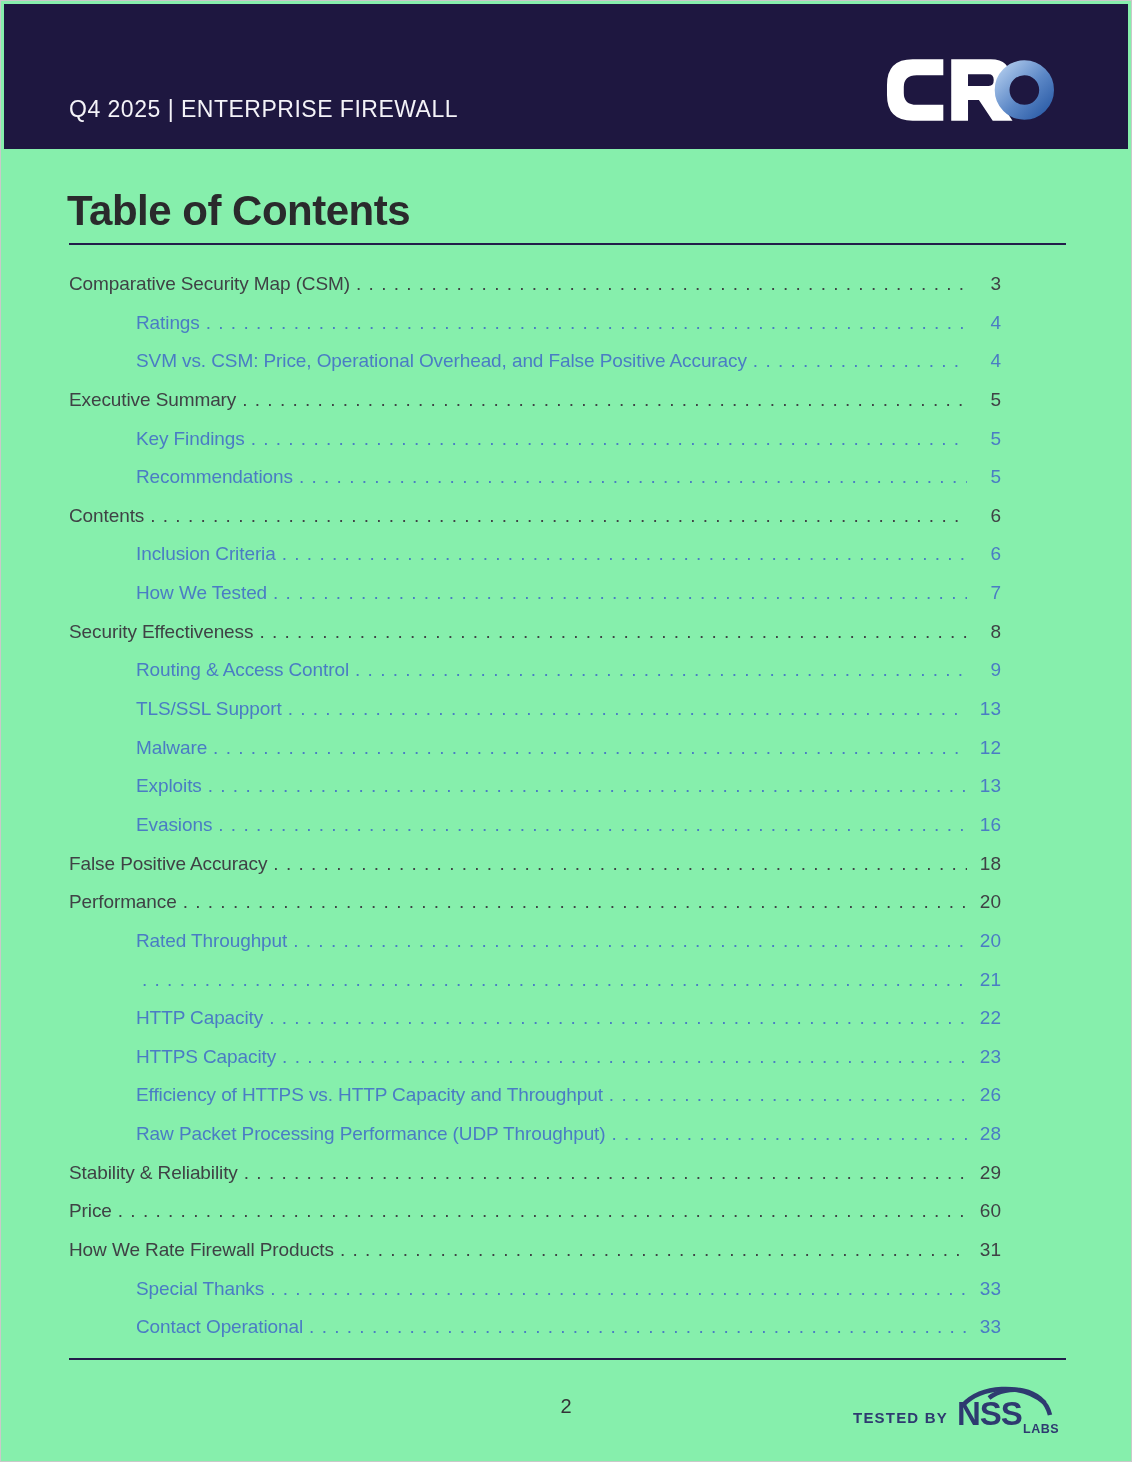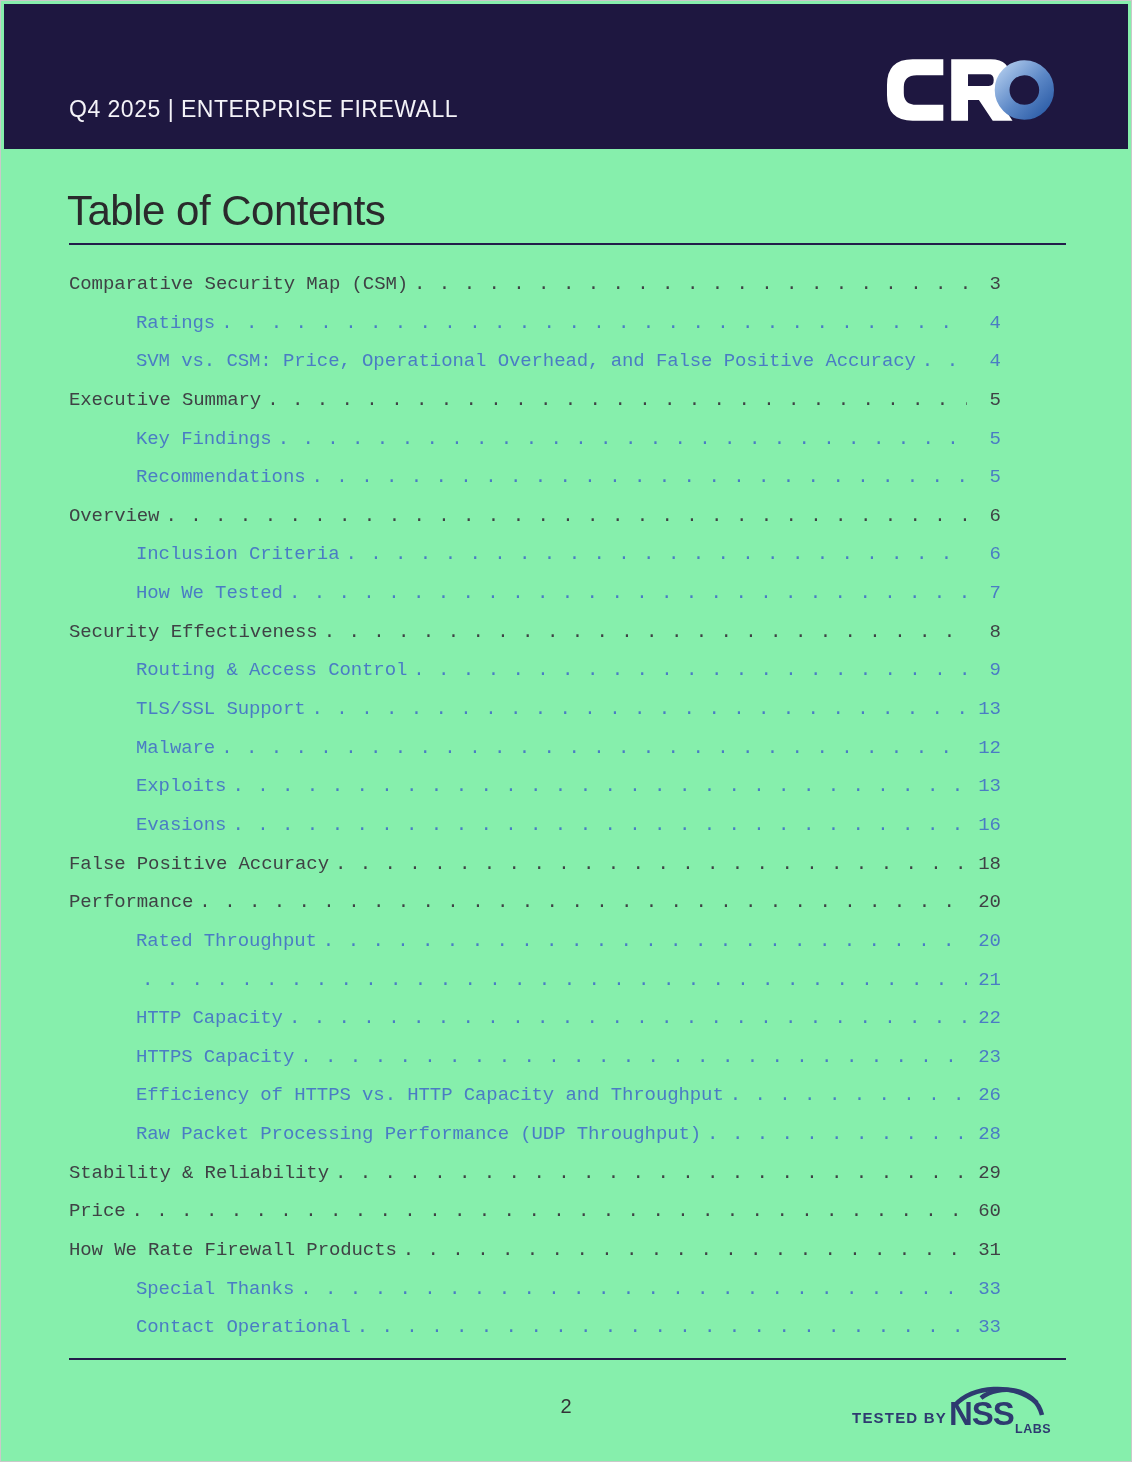--- a/index.html
+++ b/index.html
@@ -31,42 +31,41 @@
     font-size:23px;
     font-weight:400;
     letter-spacing:0.5px;
     white-space:nowrap;
   }
   .cro-logo{position:absolute;right:74px;top:54px;}
   
   .page-title{
     position:absolute;left:66px;top:186px;
     font-size:42px;
-    font-weight:normal;
+    font-weight:bold;
     letter-spacing:-0.5px;
     color:#2a2a2c;
   }
   .rule{
     position:absolute;left:68px;width:997px;height:2px;
     background:var(--rule);border:none;
   }
   .rule-top{top:242px;}
   .rule-bottom{top:1357px;}
   
   .toc{
     position:absolute;left:68px;top:264px;width:932px;
   }
   .toc-row{
     display:flex;align-items:baseline;
     height:38.65px;
     font-size:19px;
     line-height:38.65px;
     cursor:pointer;
     white-space:nowrap;
-    font-family:Liberation Mono, monospace;
   }
   .toc-row.level1{color:var(--dark);}
   .toc-row.level2{color:var(--blue);padding-left:67px;}
   .toc-row .label{flex:0 0 auto;letter-spacing:-0.1px;}
   .toc-row .dots{
     flex:1 1 auto;overflow:hidden;
     margin:0 6px 0 6px;
     min-width:12px;
   }
   .toc-row .dots::after{
@@ -74,22 +73,22 @@
     letter-spacing:1px;
   }
   .toc-row .pagenum{flex:0 0 auto;min-width:28px;text-align:right;}
   
   .page-number{
     position:absolute;left:0;right:0;top:1394px;
     text-align:center;
     font-size:20px;color:#333336;
   }
   .nss-block{
-    position:absolute;right:80px;top:1382px;
-    display:flex;align-items:center;gap:2px;
+    position:absolute;right:72px;top:1382px;
+    display:flex;align-items:center;gap:9px;
   }
   .tested-by{
     color:var(--nss);
     font-size:15px;font-weight:bold;letter-spacing:1.2px;
     padding-top:14px;
     white-space:nowrap;
   }
 </style>
 </head>
 <body>
@@ -145,21 +144,21 @@
         <span class="label">Key Findings</span>
         <span class="dots"></span>
         <span class="pagenum">5</span>
       </div>
       <div class="toc-row level2">
         <span class="label">Recommendations</span>
         <span class="dots"></span>
         <span class="pagenum">5</span>
       </div>
       <div class="toc-row level1">
-        <span class="label">Overview</span>
+        <span class="label">Contents</span>
         <span class="dots"></span>
         <span class="pagenum">6</span>
       </div>
       <div class="toc-row level2">
         <span class="label">Inclusion Criteria</span>
         <span class="dots"></span>
         <span class="pagenum">6</span>
       </div>
       <div class="toc-row level2">
         <span class="label">How We Tested</span>

